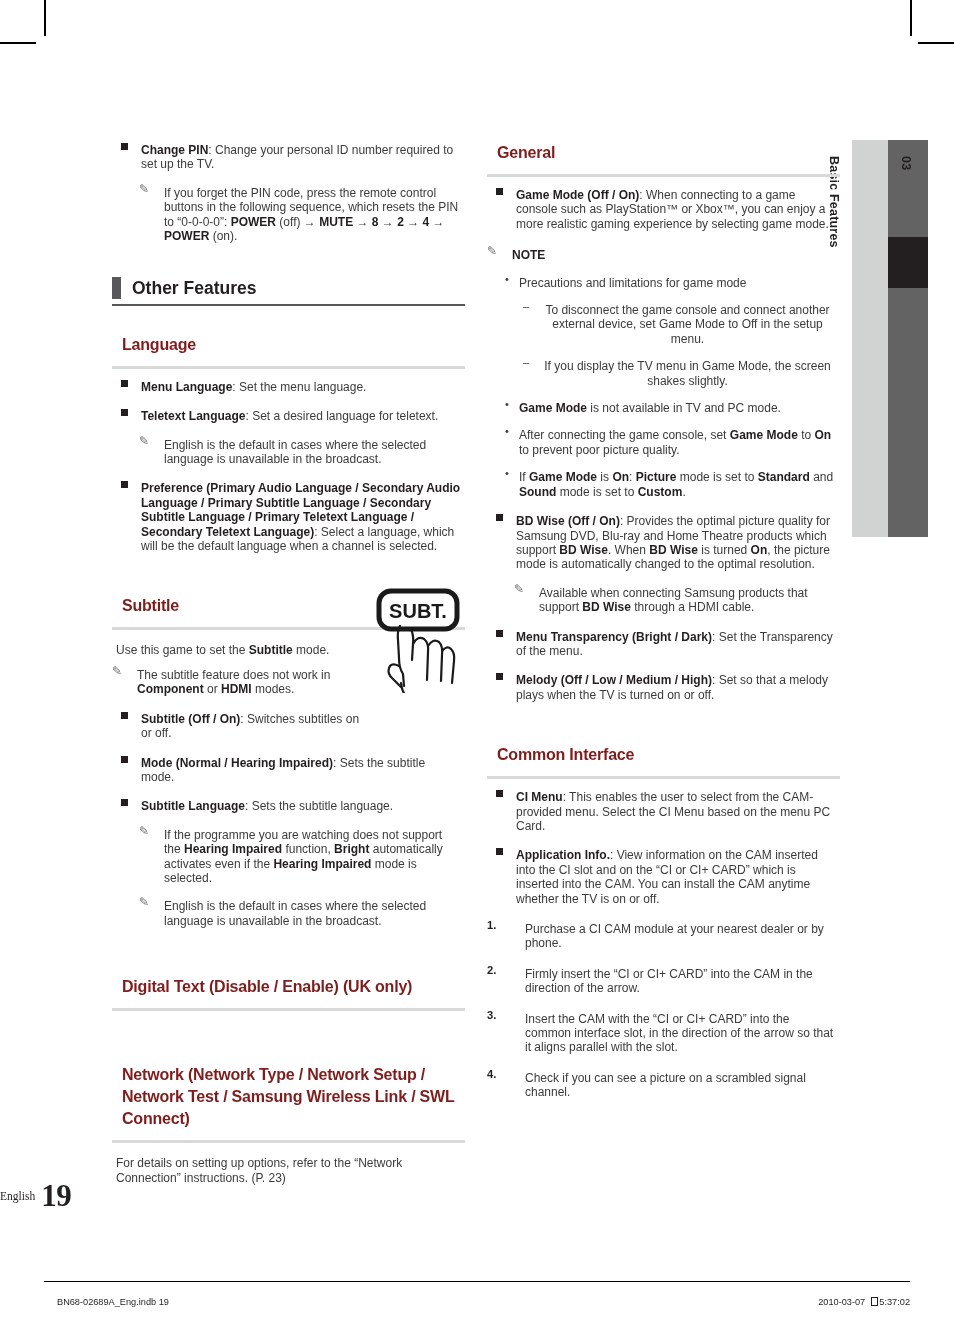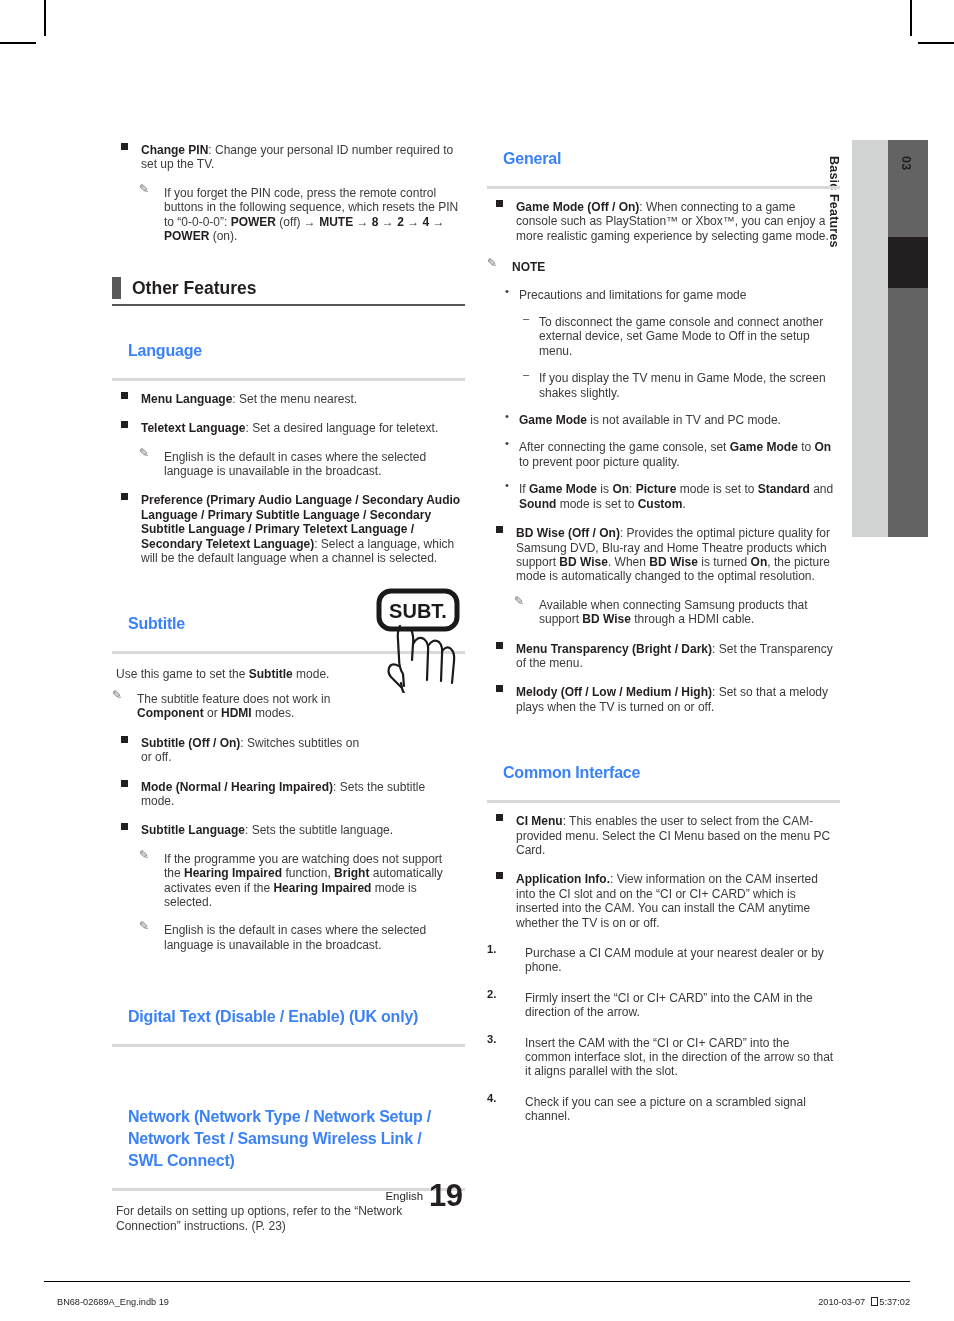--- a/index.html
+++ b/index.html
@@ -65,21 +65,21 @@
     padding-left:20px; line-height:26px;
     position:relative;
   }
   h2.section .bar {
     position:absolute; left:0; top:2px; width:9px; height:22px;
     background:#58585b;
   }
   .rule-dark { height:1.4px; background:#58585b; margin-top:3px; }
 
   h3.sub {
-    margin:16px; font-size:16px; font-weight:bold; color:#3b82f6;
+    margin:10px; font-size:16px; font-weight:bold; color:#7f1d1d;
     line-height:22px; letter-spacing:-0.2px;
   }
   .rule-light { height:3px; background:#d9d9d9; margin-top:2px; }
 
   
   .p {
     font-size:12px; line-height:14.4px; color:#3b3b3b;
     margin:4px;
   }
   .p b, .p strong { color:#231f20; font-weight:bold; }
@@ -113,21 +113,21 @@
   }
   .bullet .txt { flex:1 1 auto; }
 
   .dash {
     display:flex; margin-top:5px;
   }
   .dash .dsh {
     flex:0 0 auto; width:12px; margin-left:36px;
     font-size:11.2px; line-height:14.4px; color:#3b3b3b;
   }
-  .dash .txt { flex:1 1 auto; }
+  .dash .txt { flex:1 1 auto;text-align:center; }
 
   .numitem { display:flex; margin-top:8px; }
   .numitem .n {
     flex:0 0 auto; width:22px; margin-left:0px;
     font-size:11.2px; line-height:14.4px; font-weight:bold; color:#231f20;
   }
   .numitem .txt { flex:1 1 auto;padding-left:12px; }
 
   .gap-sm { height:9px; }
   .gap-md { height:18px; }
@@ -139,21 +139,22 @@
     position:absolute; left:375px; top:588px;
     width:100px; height:105px;
   }
 
   
   .narrow { width:258px; }
 
   
   .pagenum {
     position:absolute; left:0; top:1178px; width:848px;
-    text-align:center;
+    text-align:left;
+    font-family:Liberation Serif, serif;
   }
   .pagenum .lang {
     font-size:11.5px; color:#231f20; vertical-align:6px; margin-right:6px;
   }
   .pagenum .num {
     font-size:31px; font-weight:bold; color:#231f20; letter-spacing:-0.5px;
   }
 
   .footrule { position:absolute; left:44px; top:1281px; width:866px; height:1px; background:#000; }
   .footer-left {
@@ -210,21 +211,21 @@
     </h2>
     <div class="rule-dark"></div>
 
     <div class="gap-md"></div>
 
     <h3 class="sub">Language</h3>
     <div class="rule-light"></div>
 
     <div class="item">
       <div class="sq"></div>
-      <div class="txt p"><b>Menu Language</b><span>: Set the menu nearest.</span></div>
+      <div class="txt p"><b>Menu Language</b><span>: Set the menu language.</span></div>
     </div>
 
     <div class="item">
       <div class="sq"></div>
       <div class="txt p"><b>Teletext Language</b><span>: Set a desired language for teletext.</span></div>
     </div>
 
     <div class="note">
       <div class="nicon">✎</div>
       <div class="txt p">English is the default in cases where the selected language is unavailable in the broadcast.</div>

